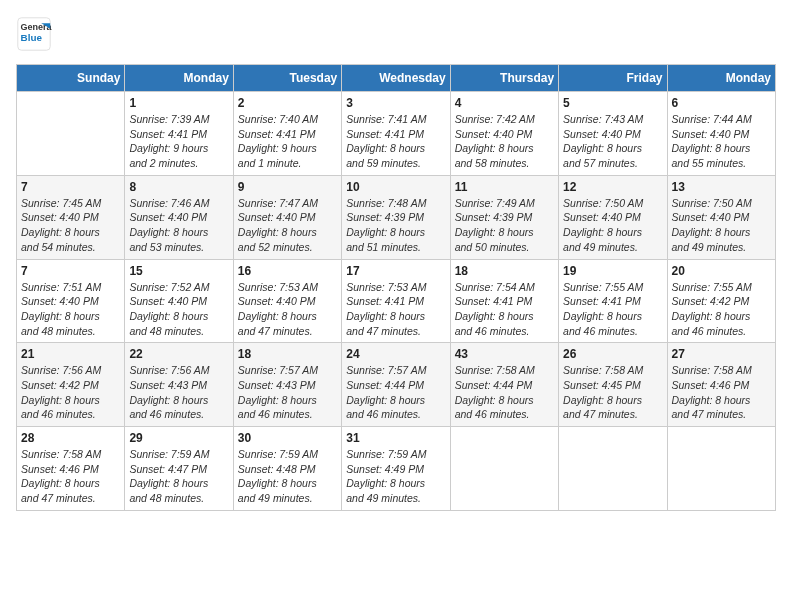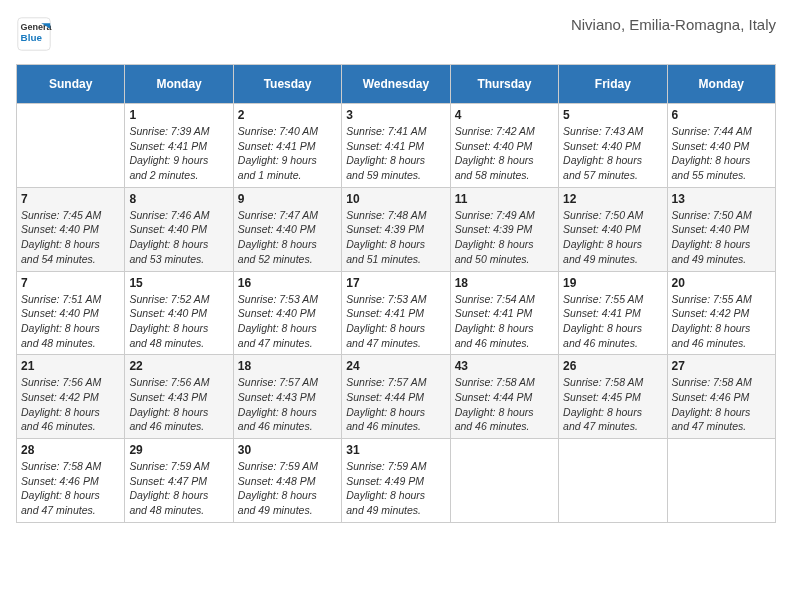--- a/index.html
+++ b/index.html
@@ -38,22 +38,22 @@
       color: #555;
     }
     table {
       width: 100%;
       border-collapse: collapse;
       font-size: 11px;
     }
     thead tr th {
       background-color: #2e75b6;
       color: #fff;
-      padding: 12px 4px;
-      text-align: center;
+      padding: 6px 4px;
+      text-align: right;
       font-weight: bold;
       font-size: 12px;
       border: 1px solid #ccc;
     }
     tbody tr td {
       border: 1px solid #ccc;
       vertical-align: top;
       padding: 4px;
       min-height: 70px;
       height: 80px;
@@ -84,21 +84,20 @@
 <div class="header-section">
   <div class="logo">
     <svg class="logo-icon" viewBox="0 0 40 40">
       <rect x="2" y="2" width="36" height="36" rx="4" fill="white" stroke="#ddd" stroke-width="1"></rect>
       <text x="5" y="16" font-family="Arial" font-weight="bold" font-size="10" fill="#333">General</text>
       <text x="5" y="28" font-family="Arial" font-weight="bold" font-size="11" fill="#1a7abf">Blue</text>
       <polygon points="28,8 38,14 38,8" fill="#1a7abf"></polygon>
     </svg>
   </div>
   <div class="title-block">
-    <div class="location-title">Niviano, Emilia-Romagna, Italy</div>
   </div>
 </div>
 
 <table>
   <thead>
     <tr id="calendar-header">
         <th>Sunday</th>
         <th>Monday</th>
         <th>Tuesday</th>
         <th>Wednesday</th>

